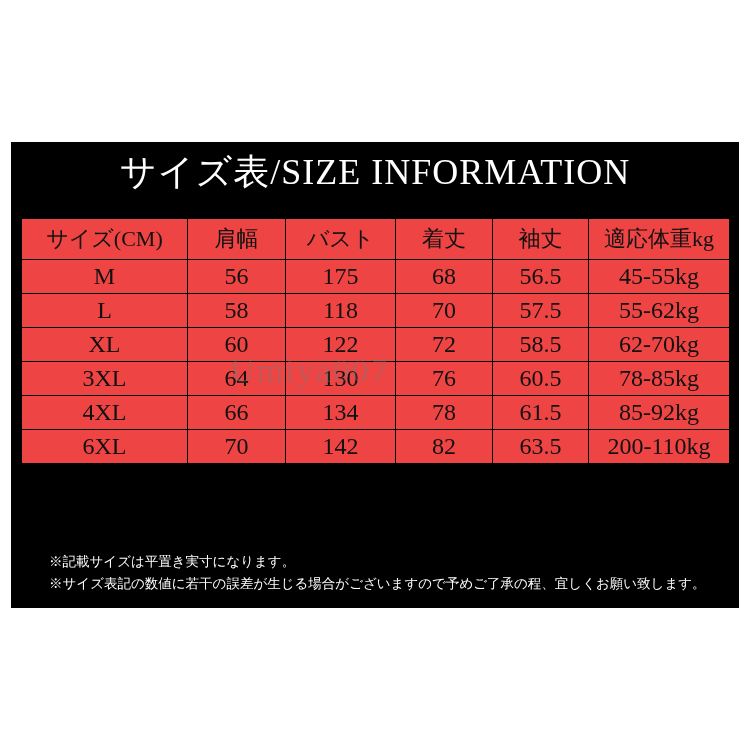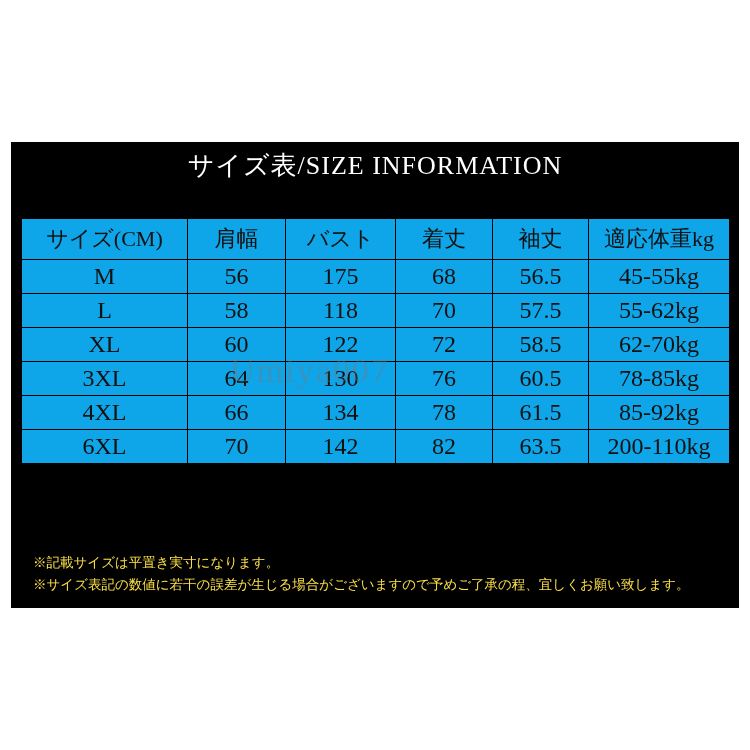--- a/index.html
+++ b/index.html
@@ -29,36 +29,36 @@
     box-sizing: border-box;
     padding: 0;
   }
   .title {
     position: absolute;
     left: 0;
     top: 6px;
     width: 728px;
     text-align: center;
     color: #ffffff;
-    font-size: 26px;
+    font-size: 36px;
     letter-spacing: 1px;
     font-family: "Liberation Serif", "DejaVu Serif", serif;
     white-space: nowrap;
   }
   .table-wrap {
     position: absolute;
     left: 10px;
     top: 76px;
     width: 708px;
   }
   table.size-table {
     border-collapse: collapse;
     width: 708px;
     table-layout: fixed;
-    background: #0ea5e9;
+    background: #ef4444;
   }
   table.size-table th,
   table.size-table td {
     border: 1px solid #000000;
     text-align: center;
     font-size: 23px;
     color: #111111;
     height: 33px;
     padding: 0;
     font-family: "Liberation Serif", "DejaVu Serif", serif;
@@ -75,25 +75,25 @@
   }
   col.c0 { width: 166px; }
   col.c1 { width: 98px; }
   col.c2 { width: 110px; }
   col.c3 { width: 97px; }
   col.c4 { width: 96px; }
   col.c5 { width: 141px; }
 
   .notes {
     position: absolute;
-    left: 22px;
+    left: 38px;
     top: 410px;
     width: 690px;
-    color: #fde047;
-    font-family: Liberation Serif, serif;
+    color: #ffffff;
+    font-family: Liberation Mono, monospace;
   }
   .note-line {
     font-size: 13.5px;
     line-height: 22px;
     white-space: nowrap;
   }
   .watermark {
     position: absolute;
     left: 0;
     top: 352px;

